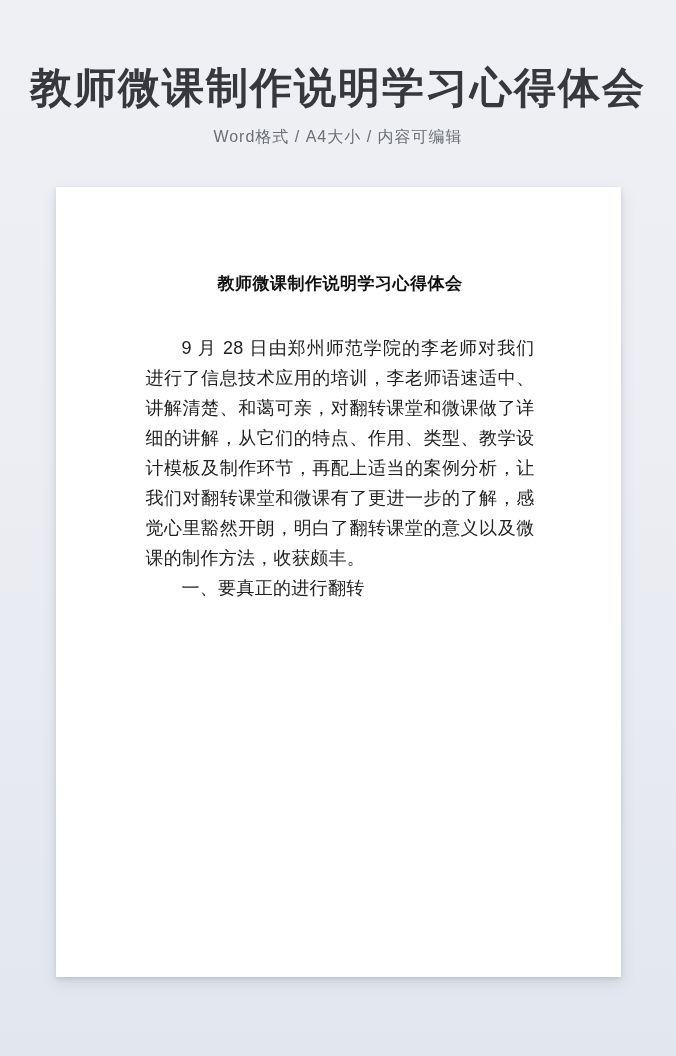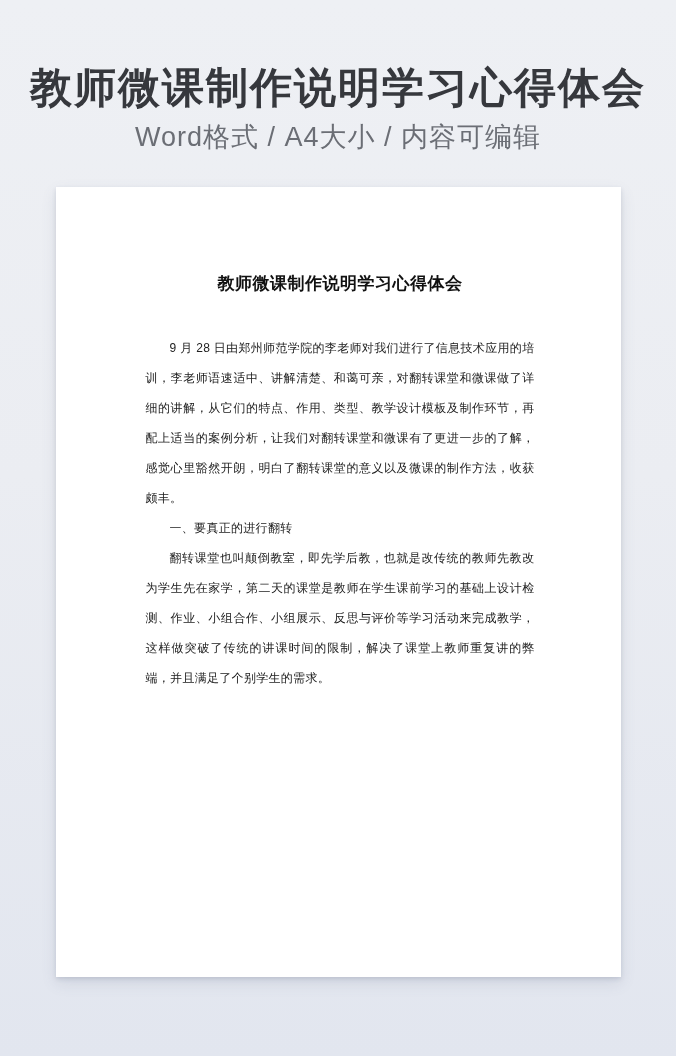--- a/index.html
+++ b/index.html
@@ -21,21 +21,21 @@
     padding-top: 62px;
     font-size: 42px;
     line-height: 52px;
     font-weight: 800;
     letter-spacing: 2px;
     color: #36383d;
     white-space: nowrap;
   }
   .hero-subtitle {
     margin-top: 9px;
-    font-size: 27px;
+    font-size: 16px;
     line-height: 28px;
     color: #6b6e75;
     letter-spacing: 1px;
   }
   .doc-page {
     width: 565px;
     height: 790px;
     margin: 36px auto 0 auto;
     background: #ffffff;
     box-shadow: 0 2px 4px rgba(90, 100, 125, 0.18), 0 6px 14px rgba(90, 100, 125, 0.14);
@@ -49,36 +49,35 @@
     font-weight: 700;
     text-align: center;
     color: #111111;
     letter-spacing: 0.5px;
   }
   .doc-body {
     margin-top: 36px;
   }
   .doc-body p {
     margin: 0;
-    font-size: 12px;
+    font-size: 18px;
     line-height: 30px;
     color: #212121;
     text-align: justify;
     text-indent: 2em;
     letter-spacing: 0.3px;
   }
 </style>
 </head>
 <body>
 
 <div class="hero">
   <h1 class="hero-title">教师微课制作说明学习心得体会</h1>
   <div class="hero-subtitle">Word格式 / A4大小 / 内容可编辑</div>
 </div>
 
 <div class="doc-page">
   <h2 class="doc-title">教师微课制作说明学习心得体会</h2>
   <div class="doc-body">
     <p>9 月 28 日由郑州师范学院的李老师对我们进行了信息技术应用的培训，李老师语速适中、讲解清楚、和蔼可亲，对翻转课堂和微课做了详细的讲解，从它们的特点、作用、类型、教学设计模板及制作环节，再配上适当的案例分析，让我们对翻转课堂和微课有了更进一步的了解，感觉心里豁然开朗，明白了翻转课堂的意义以及微课的制作方法，收获颇丰。</p>
     <p>一、要真正的进行翻转</p>
-    <p>翻转课堂也叫颠倒教室，即先学后教，也就是改传统的教师先教改为学生先在家学，第二天的课堂是教师在学生课前学习的基础上设计检测、作业、小组合作、小组展示、反思与评价等学习活动来完成教学，这样做突破了传统的讲课时间的限制，解决了课堂上教师重复讲的弊端，并且满足了个别学生的需求。</p>
   </div>
 </div>
 
 </body></html>

